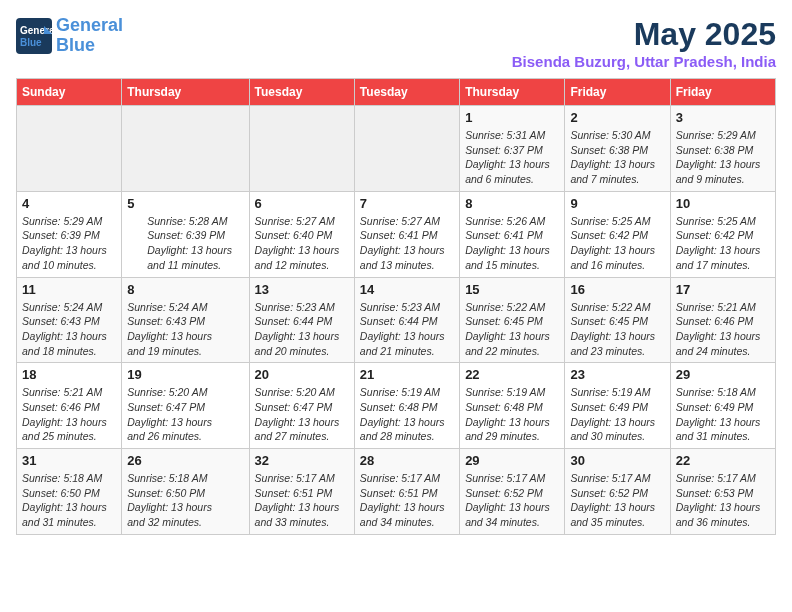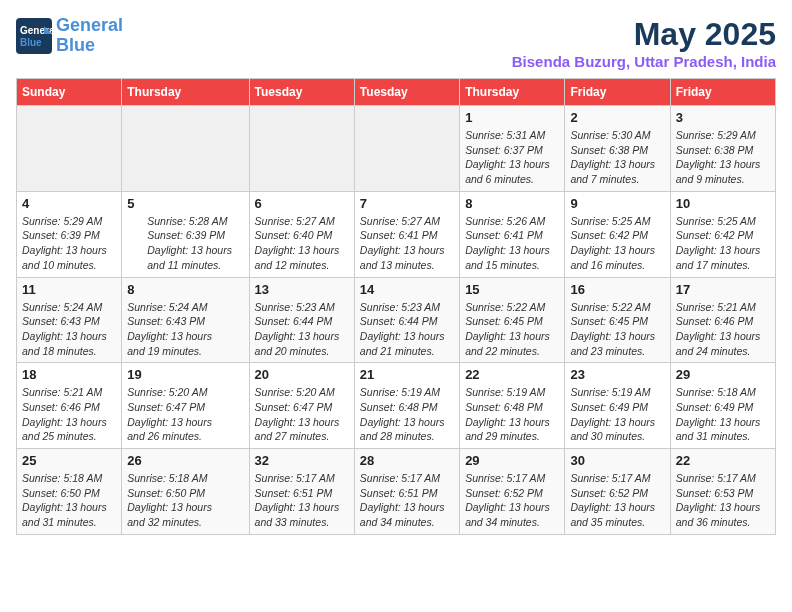--- a/index.html
+++ b/index.html
@@ -300,21 +300,21 @@
         <td>
           <div class="day-number">29</div>
           <div class="day-info" style="white-space: pre-line;">Sunrise: 5:18 AM
 Sunset: 6:49 PM
 Daylight: 13 hours
 and 31 minutes.</div>
         </td>
       </tr>
       <tr>
         <td>
-          <div class="day-number">25</div>
+          <div class="day-number">31</div>
           <div class="day-info" style="white-space: pre-line;">Sunrise: 5:18 AM
 Sunset: 6:50 PM
 Daylight: 13 hours
 and 31 minutes.</div>
         </td>
         <td>
           <div class="day-number">26</div>
           <div class="day-info" style="white-space: pre-line;">Sunrise: 5:18 AM
 Sunset: 6:50 PM
 Daylight: 13 hours

